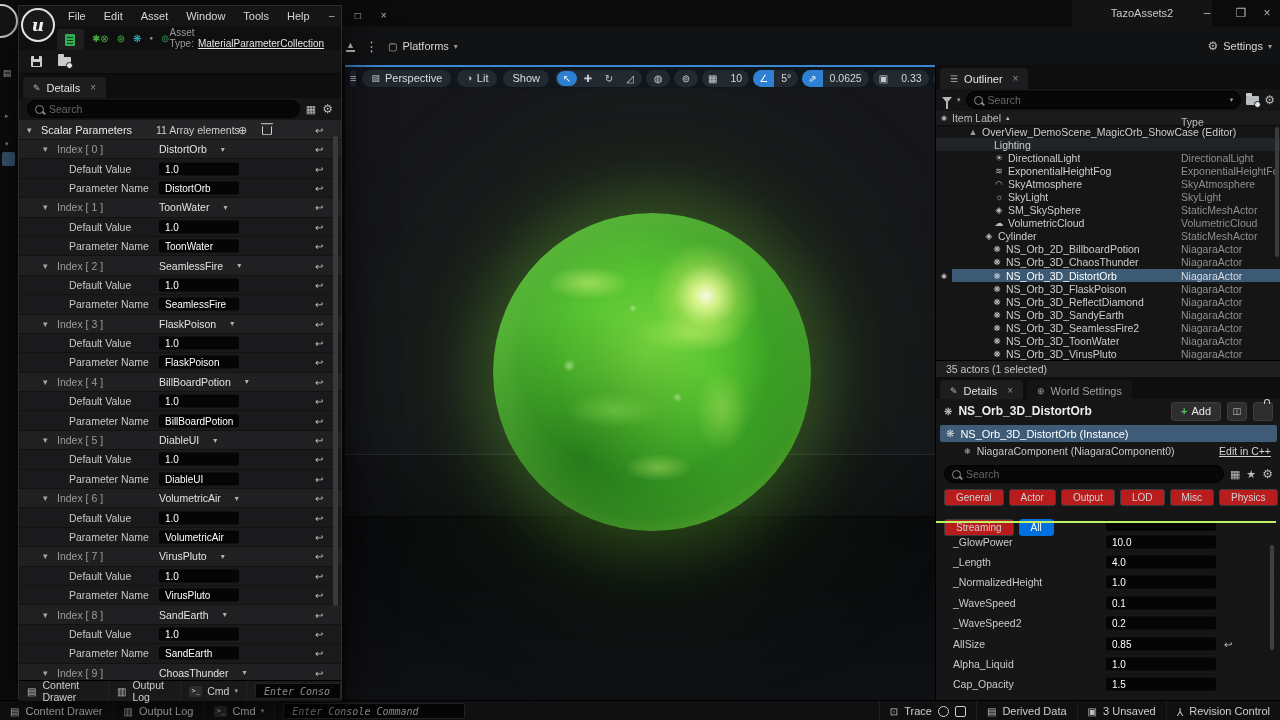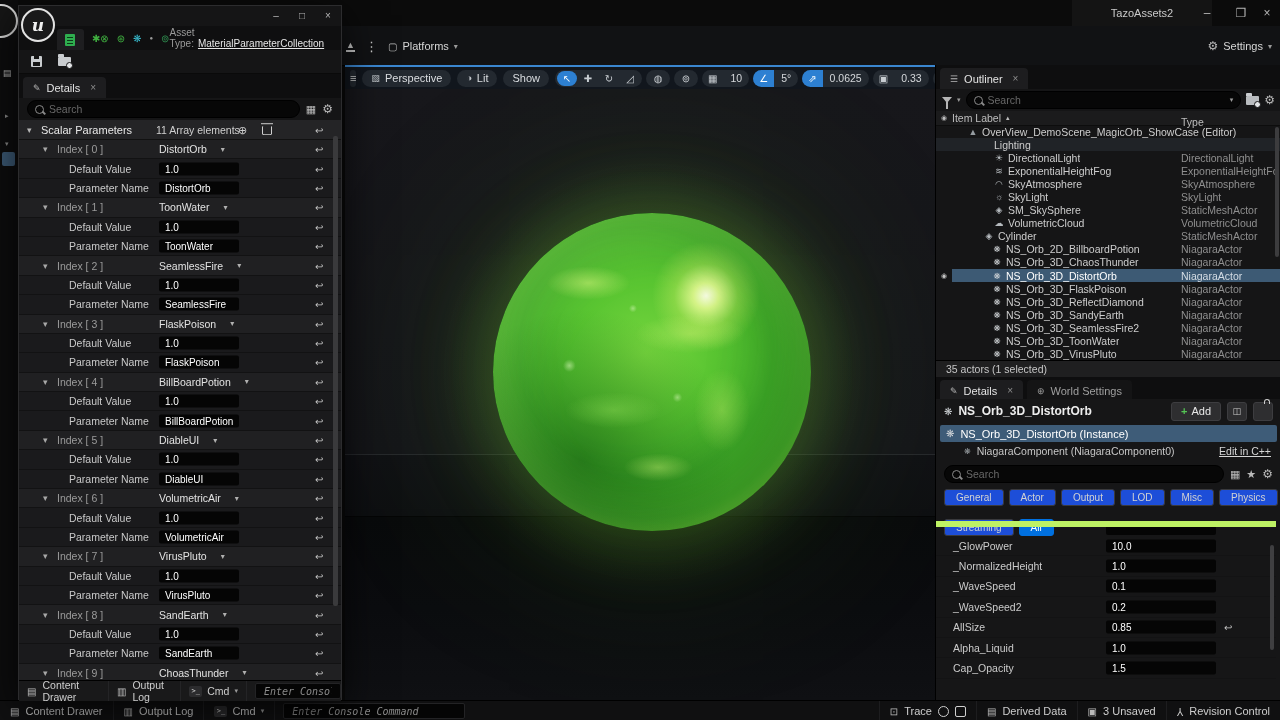--- a/index.html
+++ b/index.html
@@ -110,23 +110,23 @@
   #add-btn{margin-left:auto;display:flex;align-items:center;gap:4px;background:#2e2e30;border:1px solid #3d3d40;border-radius:3px;height:17px;padding:0 9px;font-size:11px;color:#e8e8e8;}
   #add-btn .plus{color:#54c454;font-weight:bold;}
   .sqbtn{width:18px;height:17px;background:#2e2e30;border:1px solid #3d3d40;border-radius:3px;text-align:center;line-height:16px;font-size:9px;color:#c9c9c9;}
   .lockico{width:8px;height:6px;background:#cfcfcf;border-radius:1px;position:relative;margin:8px auto 0;}
   .lockico::before{content:"";position:absolute;top:-4px;left:1px;width:4px;height:4px;border:1.5px solid #cfcfcf;border-bottom:none;border-radius:3px 3px 0 0;}
   #d-instance{left:4px;top:48px;width:337px;height:17px;background:#3e5c78;border-radius:2px;display:flex;align-items:center;gap:6px;padding:0 6px;box-sizing:border-box;font-size:11px;color:#fff;position:absolute;}
   #d-component{left:4px;top:66px;width:337px;height:16px;display:flex;align-items:center;gap:6px;padding:0 6px 0 24px;box-sizing:border-box;font-size:10.5px;color:#c6c6c6;position:absolute;}
   #d-component .cpp{margin-left:auto;text-decoration:underline;color:#d6d6d6;font-size:10.5px;}
   #d-search-row{left:0;top:86px;width:345px;height:22px;display:flex;align-items:center;gap:6px;padding:0 8px;box-sizing:border-box;position:absolute;}
   .chiprow{display:flex;gap:5px;position:absolute;left:8px;}
-  .chip{background:#1d4ed8;border:1px solid #3a3a3d;border-radius:3px;height:15px;line-height:15px;padding:0 11px;font-size:10px;color:#d2d2d2;}
+  .chip{background:#b91c1c;border:1px solid #3a3a3d;border-radius:3px;height:15px;line-height:15px;padding:0 11px;font-size:10px;color:#d2d2d2;}
   .chip.chip-active{background:#0070e0;border-color:#0070e0;color:#fff;}
-  #d-params{left:0;top:144px;width:340px;height:179px;overflow:hidden;position:absolute;border-top:6px solid #bef264;}
+  #d-params{left:0;top:144px;width:340px;height:179px;overflow:hidden;position:absolute;border-top:2px solid #bef264;}
   .clipped-box{position:absolute;left:170px;top:-4px;width:110px;height:12px;background:#050505;border-radius:2px;}
   #d-param-list{position:absolute;left:0;top:9px;width:340px;}
   .prow{height:19.4px;position:relative;border-bottom:1px solid #131314;}
   .p-label{position:absolute;left:17px;top:50%;transform:translateY(-50%);font-size:10.5px;color:#cbcbcb;}
   .p-val{position:absolute;left:170px;top:50%;transform:translateY(-50%);width:104px;height:13px;background:#050505;border-radius:2px;font-size:10px;color:#fff;line-height:13px;padding-left:6px;}
   .p-reset{position:absolute;left:288px;top:50%;transform:translateY(-50%);font-size:10px;color:#c2c2c2;display:none;}
   .prow.has-reset .p-reset{display:block;}
   #d-scroll{left:334px;top:168px;width:4px;height:105px;background:#3f3f41;border-radius:2px;position:absolute;}
 
   
@@ -516,20 +516,25 @@
   <div id="d-params">
     <div class="clipped-box"></div>
     <div id="d-param-list">
 
         <div class="prow">
           <span class="p-label">_GlowPower</span>
           <span class="p-val">10.0</span>
 
         </div>
 
+        <div class="prow">
+          <span class="p-label">_Length</span>
+          <span class="p-val">4.0</span>
+
+        </div>
 
 
         <div class="prow">
           <span class="p-label">_NormalizedHeight</span>
           <span class="p-val">1.0</span>
 
         </div>
 
         <div class="prow">
           <span class="p-label">_WaveSpeed</span>
@@ -600,20 +605,29 @@
     <span class="sb-item" style="border-right:none;">
       <span class="branch">Y</span>
       <span>Revision Control</span>
     </span>
   </div>
 </div>
 
 <div id="floatwin" class="abs">
   <div id="ue-logo" class="abs">u</div>
   <div id="f-titlebar">
+    <div id="f-menus">
+
+    <span class="fmenu">File</span>
+        <span class="fmenu">Edit</span>
+        <span class="fmenu">Asset</span>
+        <span class="fmenu">Window</span>
+        <span class="fmenu">Tools</span>
+        <span class="fmenu">Help</span>
+      </div>
     <div id="f-ctls">
       <span class="fctl">–</span>
       <span class="fctl">□</span>
       <span class="fctl">×</span>
     </div>
   </div>
   <div id="f-tabrow">
     <span id="f-assettab">
         <span class="gdoc"></span>
       </span>

